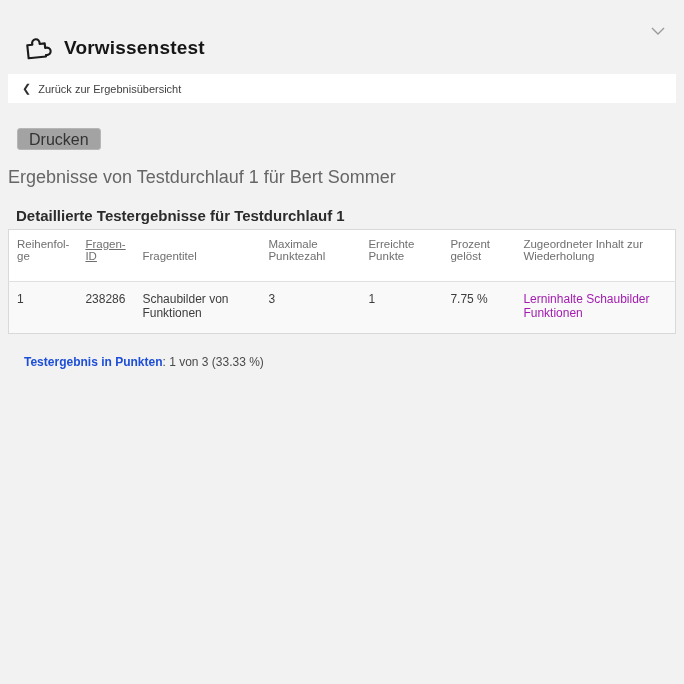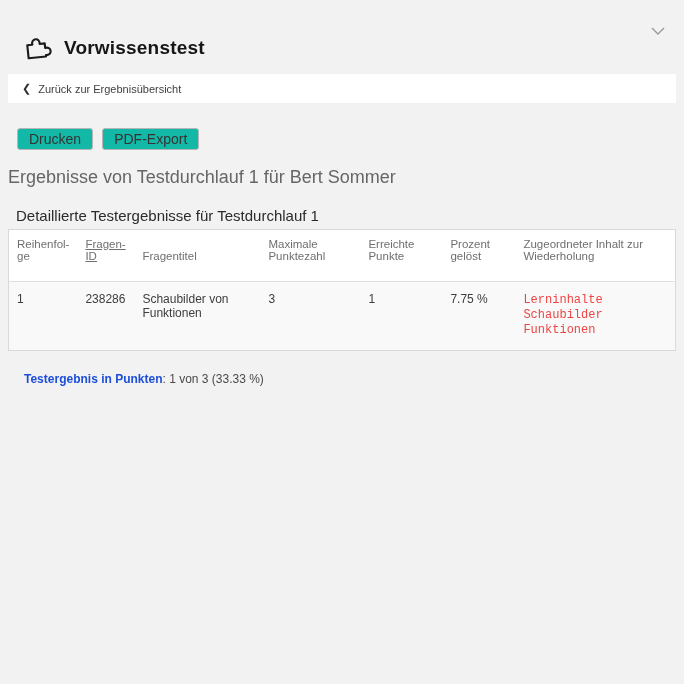--- a/index.html
+++ b/index.html
@@ -61,46 +61,46 @@
     line-height: 1;
   }
   
   .content { padding: 0 8px; }
   .toolbar {
     margin: 25px 0 0 9px;
     display: flex;
     gap: 9px;
   }
   .btn {
-    background: #14b8a6;
+    background: #a3a3a3;
     border: 1px solid #b6b6b6;
     border-radius: 3px;
     font-family: inherit;
-    font-size: 14px;
+    font-size: 16px;
     color: #333333;
     padding: 3px 11px;
     height: 22px;
     line-height: 15px;
     cursor: pointer;
   }
   .results-heading {
     margin: 17px 0 0 0;
     font-size: 18px;
     font-weight: normal;
     color: #666666;
   }
   .results-sub {
     margin: 4px 0 0 8px;
     font-size: 12px;
     color: #555555;
   }
   .table-title {
     margin: 19px 0 0 8px;
     font-size: 15px;
-    font-weight: normal;
+    font-weight: bold;
     color: #2b2b2b;
   }
   
   table.results {
     margin-top: 5px;
     width: 668px;
     border-collapse: collapse;
     background: #ffffff;
     border: 1px solid #d9d9d9;
   }
@@ -121,24 +121,23 @@
     padding: 10px 8px 13px 8px;
     background: #f9f9f9;
   }
   .col-order  { width: 62px; }
   .col-qid    { width: 57px; text-decoration: underline; }
   .col-qtitle { width: 126px; }
   .col-max    { width: 100px; }
   .col-reach  { width: 82px; }
   .col-pct    { width: 73px; }
   .repeat-link {
-    color: #ef4444;
+    color: #a21caf;
     text-decoration: none;
     cursor: pointer;
-    font-family: Liberation Mono, monospace;
   }
   
   .summary {
     margin: 21px 0 0 16px;
     font-size: 12px;
     color: #4a4a4a;
   }
   .summary b { color: #1d4ed8; }
 </style>
 </head>
@@ -162,21 +161,20 @@
   <a class="back-link">
     <span class="back-chevron">❮</span>
     <span>Zurück zur Ergebnisübersicht</span>
   </a>
 </div>
 
 <div class="content">
 
   <div class="toolbar">
     <button class="btn">Drucken</button>
-    <button class="btn">PDF-Export</button>
   </div>
 
   <h2 class="results-heading">Ergebnisse von Testdurchlauf 1 für Bert Sommer</h2>
 
   <h3 class="table-title">Detaillierte Testergebnisse für Testdurchlauf 1</h3>
 
   <table class="results">
     <thead>
       <tr>
         <th class="col-order">Reihenfol-

